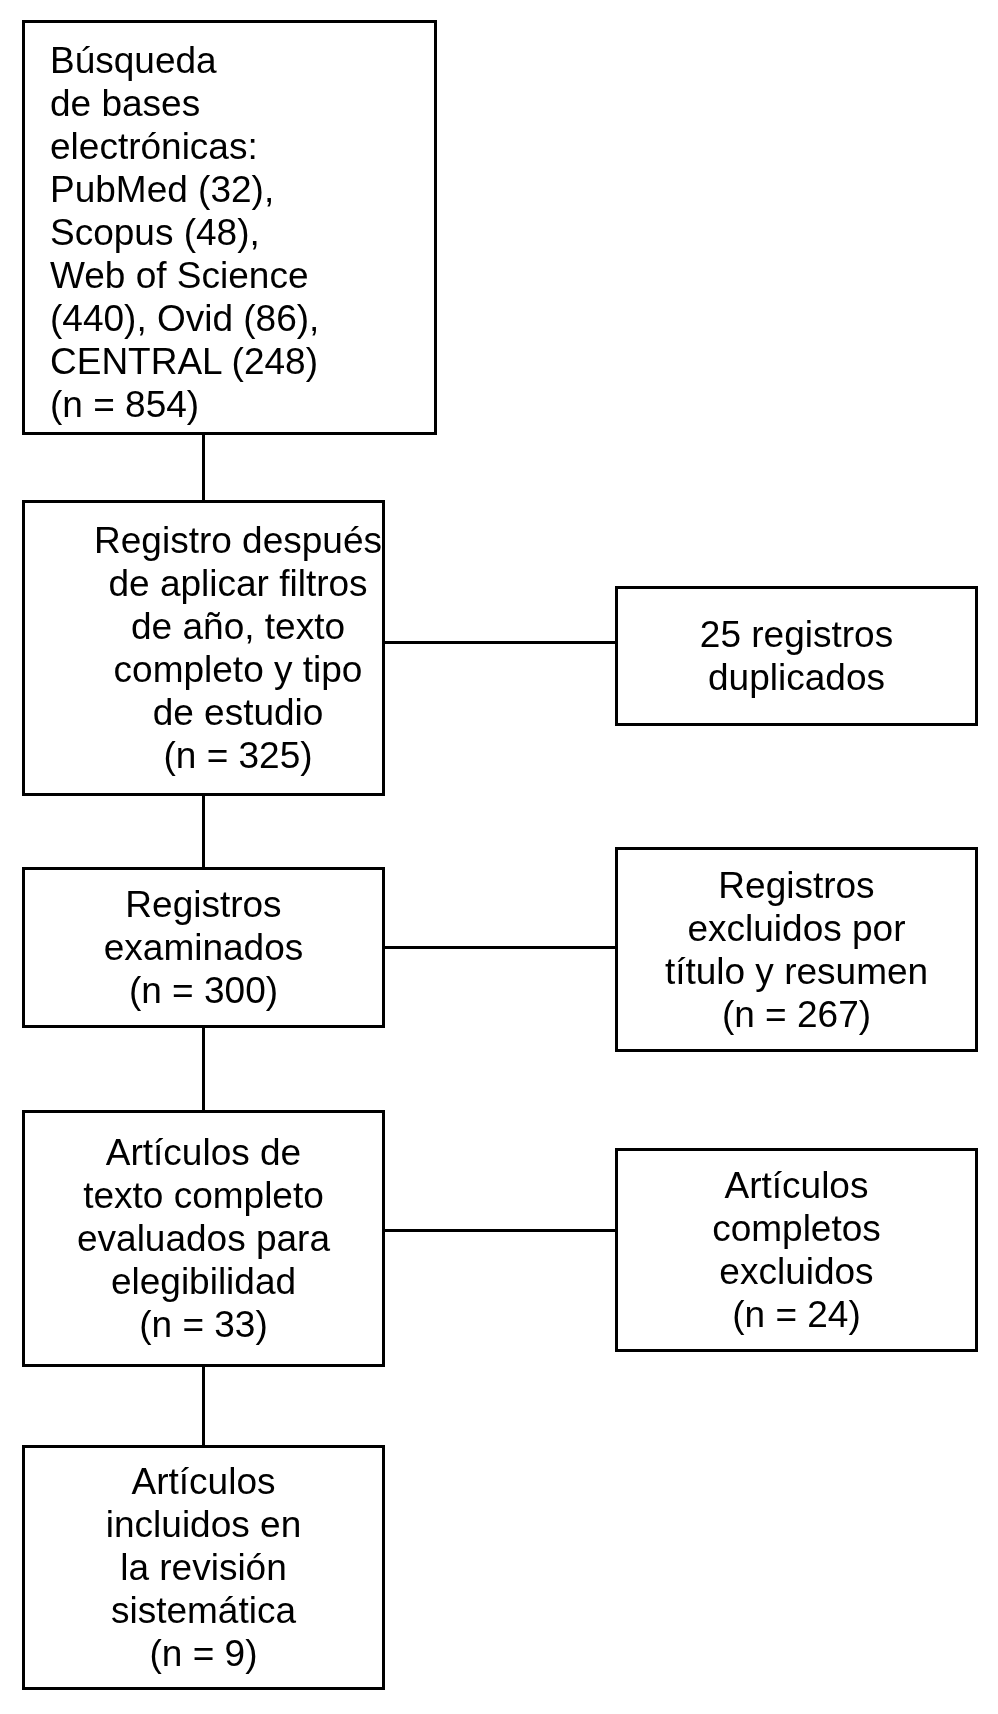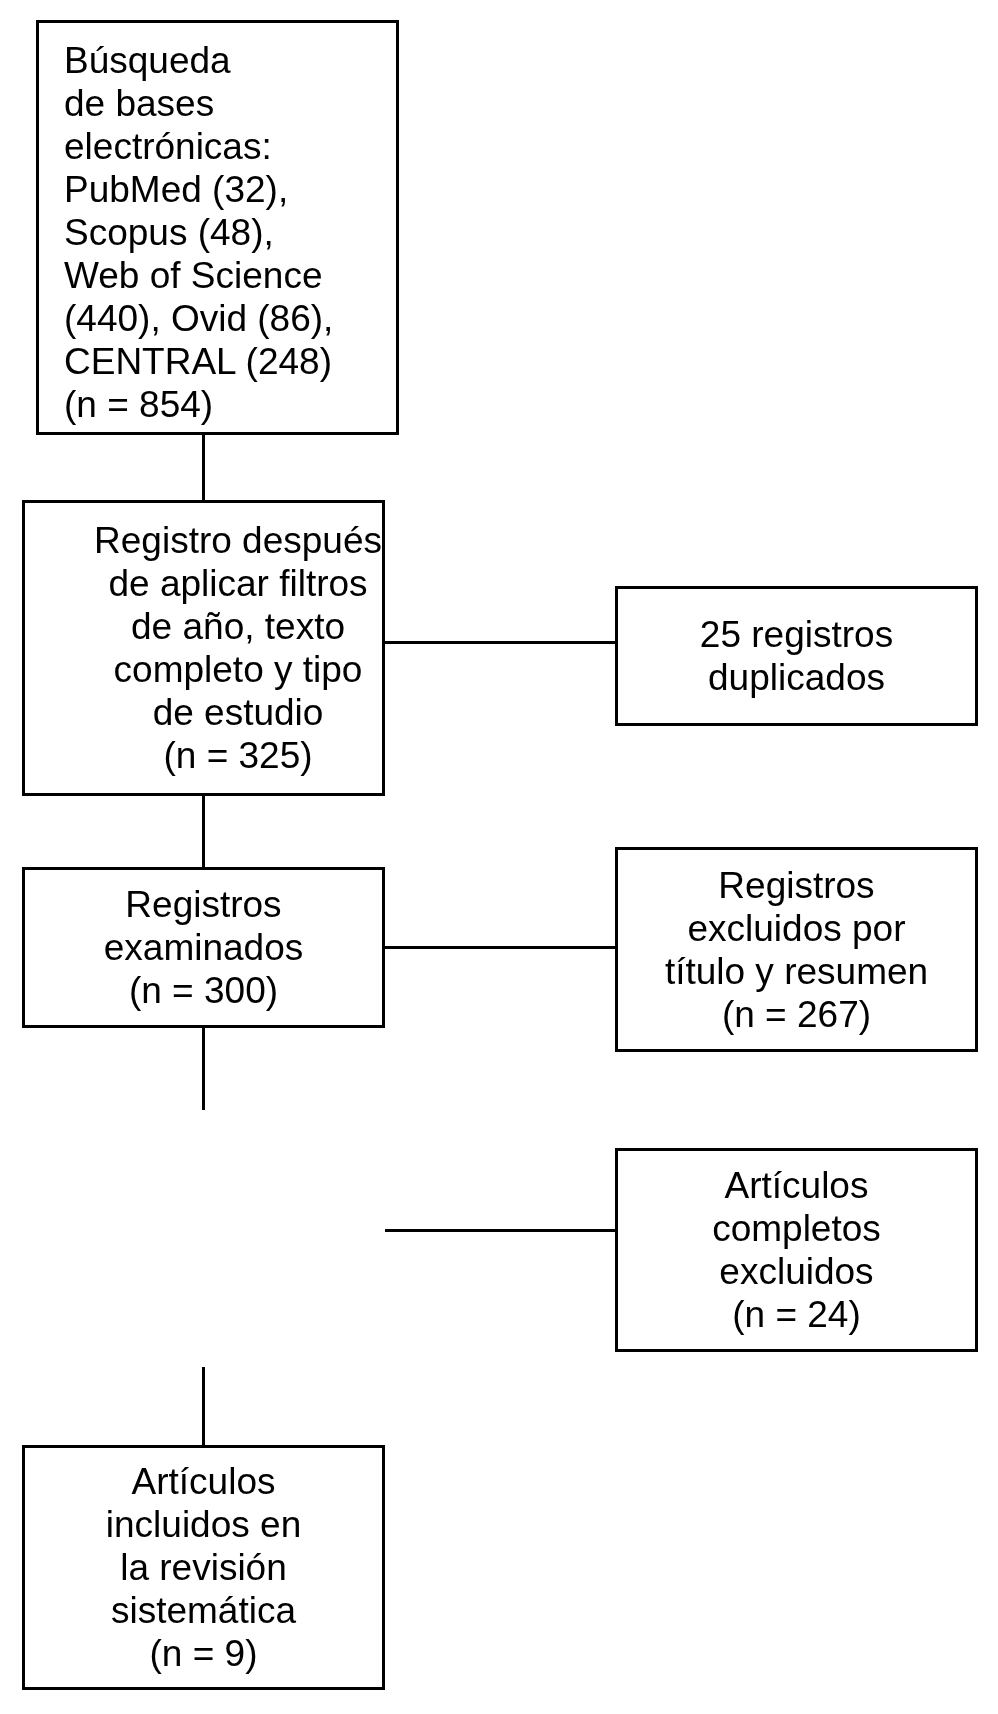--- a/index.html
+++ b/index.html
@@ -25,21 +25,21 @@
     justify-content: center;
     text-align: center;
   }
   .box .txt {
     white-space: pre-line;
     font-size: 37px;
     line-height: 43px;
     letter-spacing: 0px;
   }
   
-  .b1 { left: 36px;  top: 20px;   width: 363px; height: 415px;
+  .b1 { left: 22px;  top: 20px;   width: 415px; height: 415px;
         align-items: flex-start; justify-content: flex-start;
         text-align: left; padding: 16px 8px 8px 25px; }
   .b2 { left: 22px;  top: 500px;  width: 363px; height: 296px; justify-content: flex-end; }
   .b3 { left: 22px;  top: 867px;  width: 363px; height: 161px; }
   .b4 { left: 22px;  top: 1110px; width: 363px; height: 257px; }
   .b5 { left: 22px;  top: 1445px; width: 363px; height: 245px; }
   
   .r1 { left: 615px; top: 586px;  width: 363px; height: 140px; }
   .r2 { left: 615px; top: 847px;  width: 363px; height: 205px; }
   .r3 { left: 615px; top: 1148px; width: 363px; height: 204px; }
@@ -93,20 +93,27 @@
 (n = 300)</span>
   </div>
 
   <div class="box r2">
     <span class="txt">Registros
 excluidos por
 título y resumen
 (n = 267)</span>
   </div>
 
+  <div class="box b4">
+    <span class="txt">Artículos de
+texto completo
+evaluados para
+elegibilidad
+(n = 33)</span>
+  </div>
 
   <div class="box r3">
     <span class="txt">Artículos
 completos
 excluidos
 (n = 24)</span>
   </div>
 
   <div class="box b5">
     <span class="txt">Artículos

